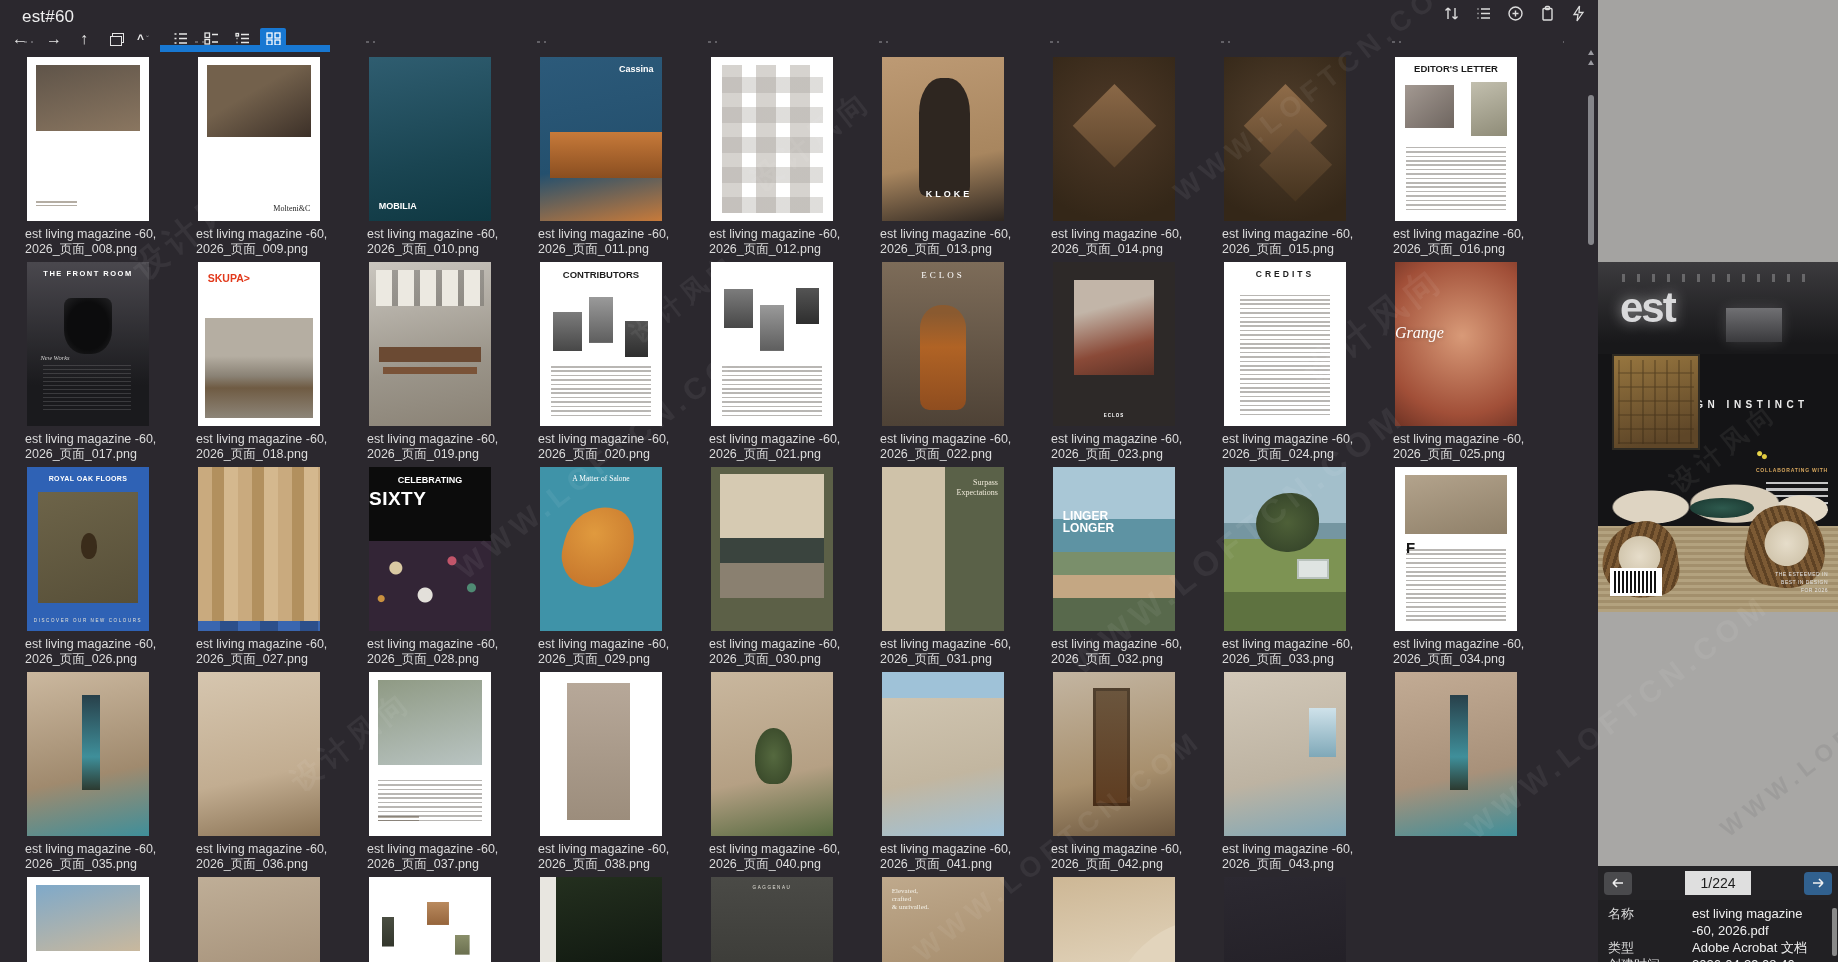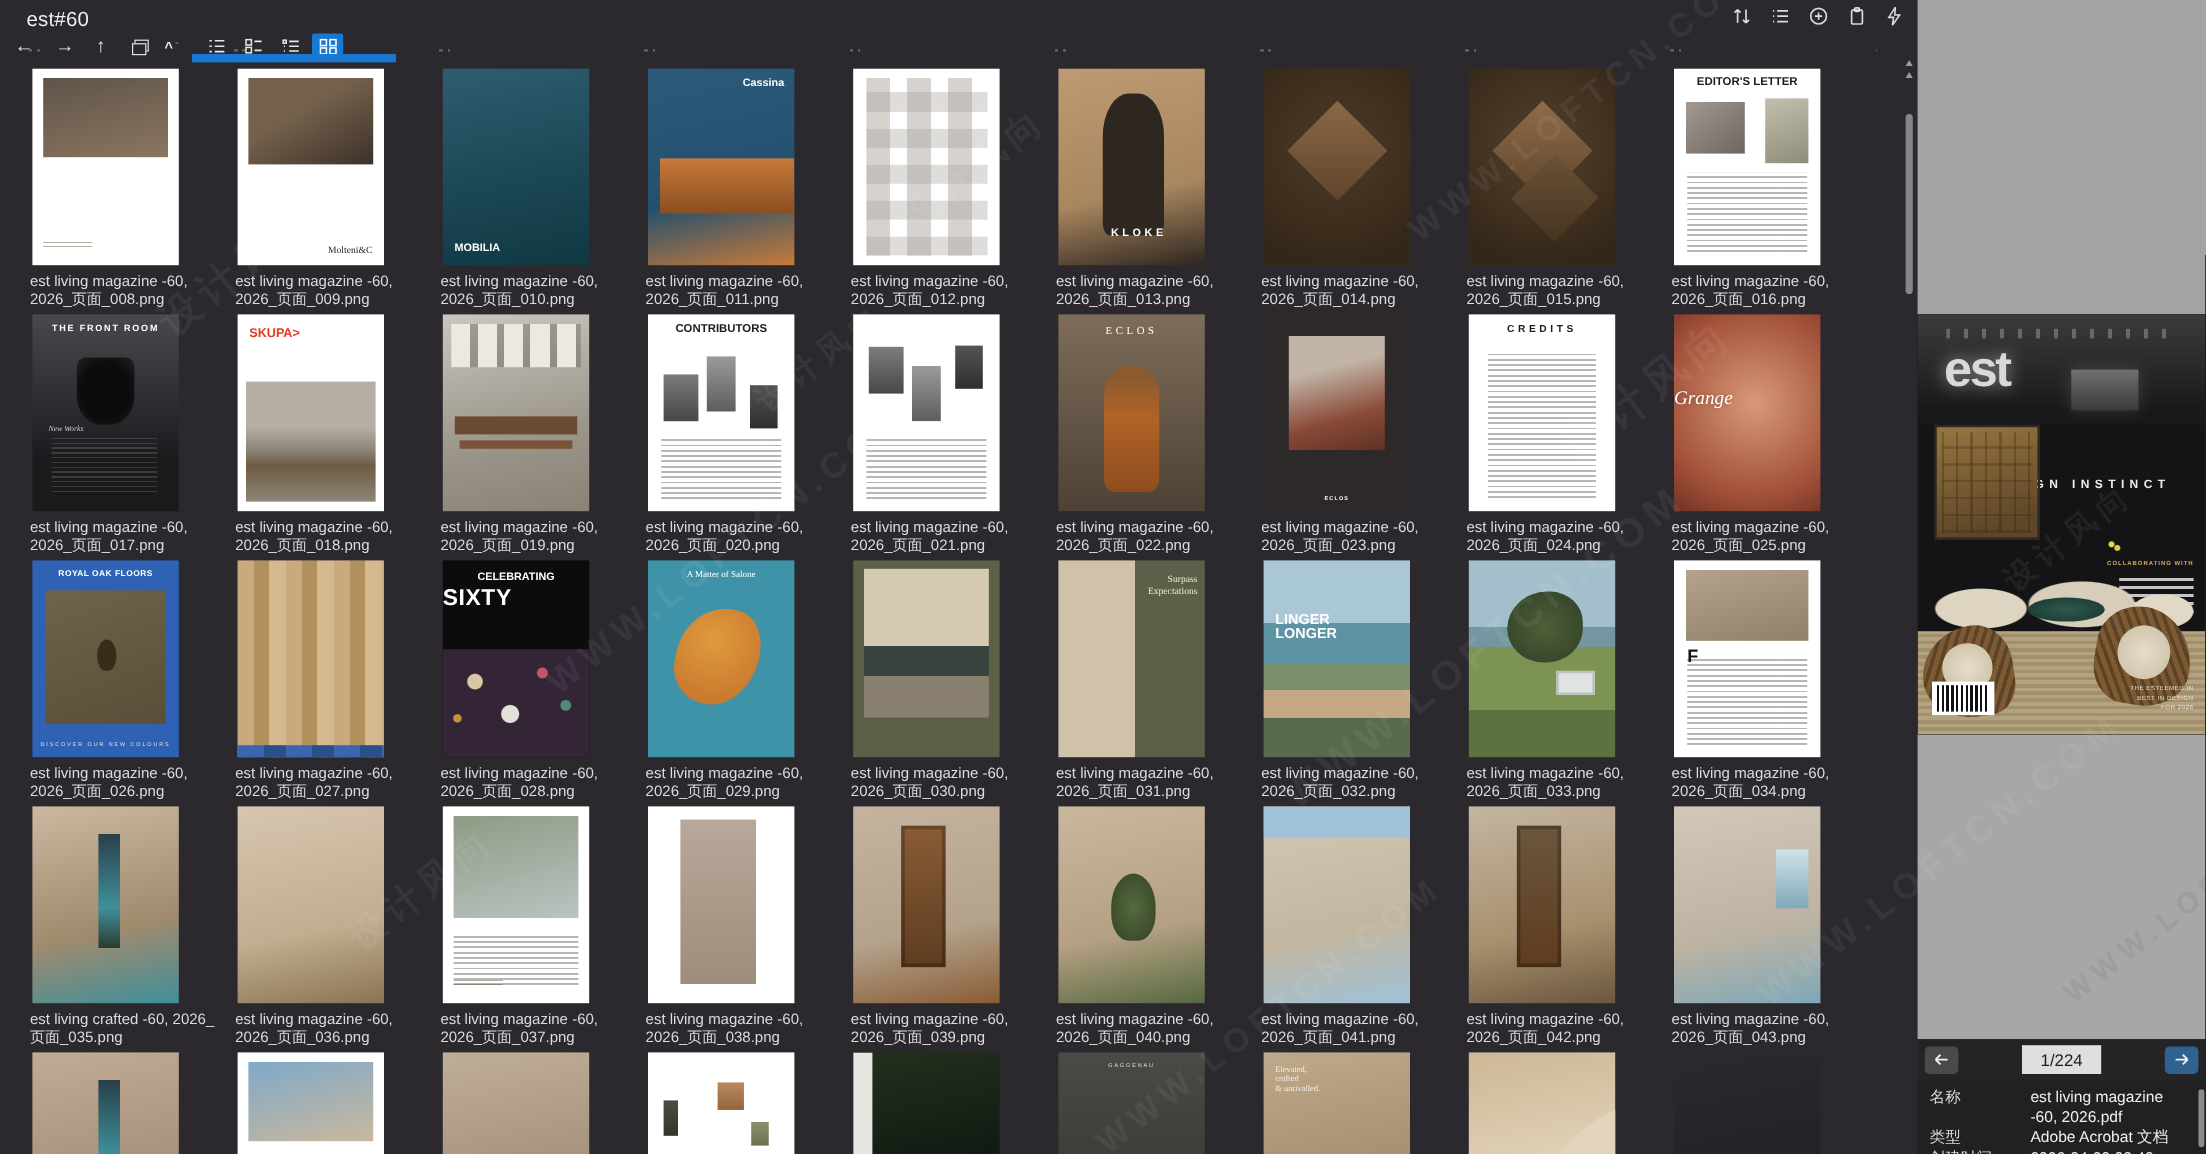--- a/index.html
+++ b/index.html
@@ -441,39 +441,35 @@
       </div>
       <div class="cell">
         <div class="thumb k-dropcap" style="--c1: #b3a38c; --c2: #8f8069;">
           <span class="tt p-dc">F</span>
           <div class="greek"></div>
         </div>
         <p class="flabel">est living magazine -60, 2026_页面_034.png</p>
       </div>
       <div class="cell">
         <div class="thumb k-photo v-slit" style="--c1: #cbb89f; --c2: #a08a6e; --c3: #3f8f9a;"></div>
-        <p class="flabel">est living crafted -60, 2026_页面_035.png</p>
+        <p class="flabel">est living magazine -60, 2026_页面_035.png</p>
       </div>
       <div class="cell">
         <div class="thumb k-photo" style="--c1: #d6c6af; --c2: #c2ad91; --c3: #8a7355;"></div>
         <p class="flabel">est living magazine -60, 2026_页面_036.png</p>
       </div>
       <div class="cell">
         <div class="thumb k-pagetop v-tall" style="--c1: #8f9a84; --c2: #b9c4c2;">
           <div class="greek"></div>
         </div>
         <p class="flabel">est living magazine -60, 2026_页面_037.png</p>
       </div>
       <div class="cell">
         <div class="thumb k-tallpage" style="--c1: #b7a899; --c2: #9c8d7c;"></div>
         <p class="flabel">est living magazine -60, 2026_页面_038.png</p>
-      </div>
-      <div class="cell">
-        <div class="thumb k-photo v-door" style="--c1: #c4b49f; --c2: #b3a38c; --c3: #8a5c36;"></div>
-        <p class="flabel">est living magazine -60, 2026_页面_039.png</p>
       </div>
       <div class="cell">
         <div class="thumb k-photo v-plant" style="--c1: #c9b79e; --c2: #b5a084; --c3: #55693f;"></div>
         <p class="flabel">est living magazine -60, 2026_页面_040.png</p>
       </div>
       <div class="cell">
         <div class="thumb k-photo v-sky" style="--c1: #d3c8b4; --c2: #c2b6a0; --c3: #9fc2d8;"></div>
         <p class="flabel">est living magazine -60, 2026_页面_041.png</p>
       </div>
       <div class="cell">

